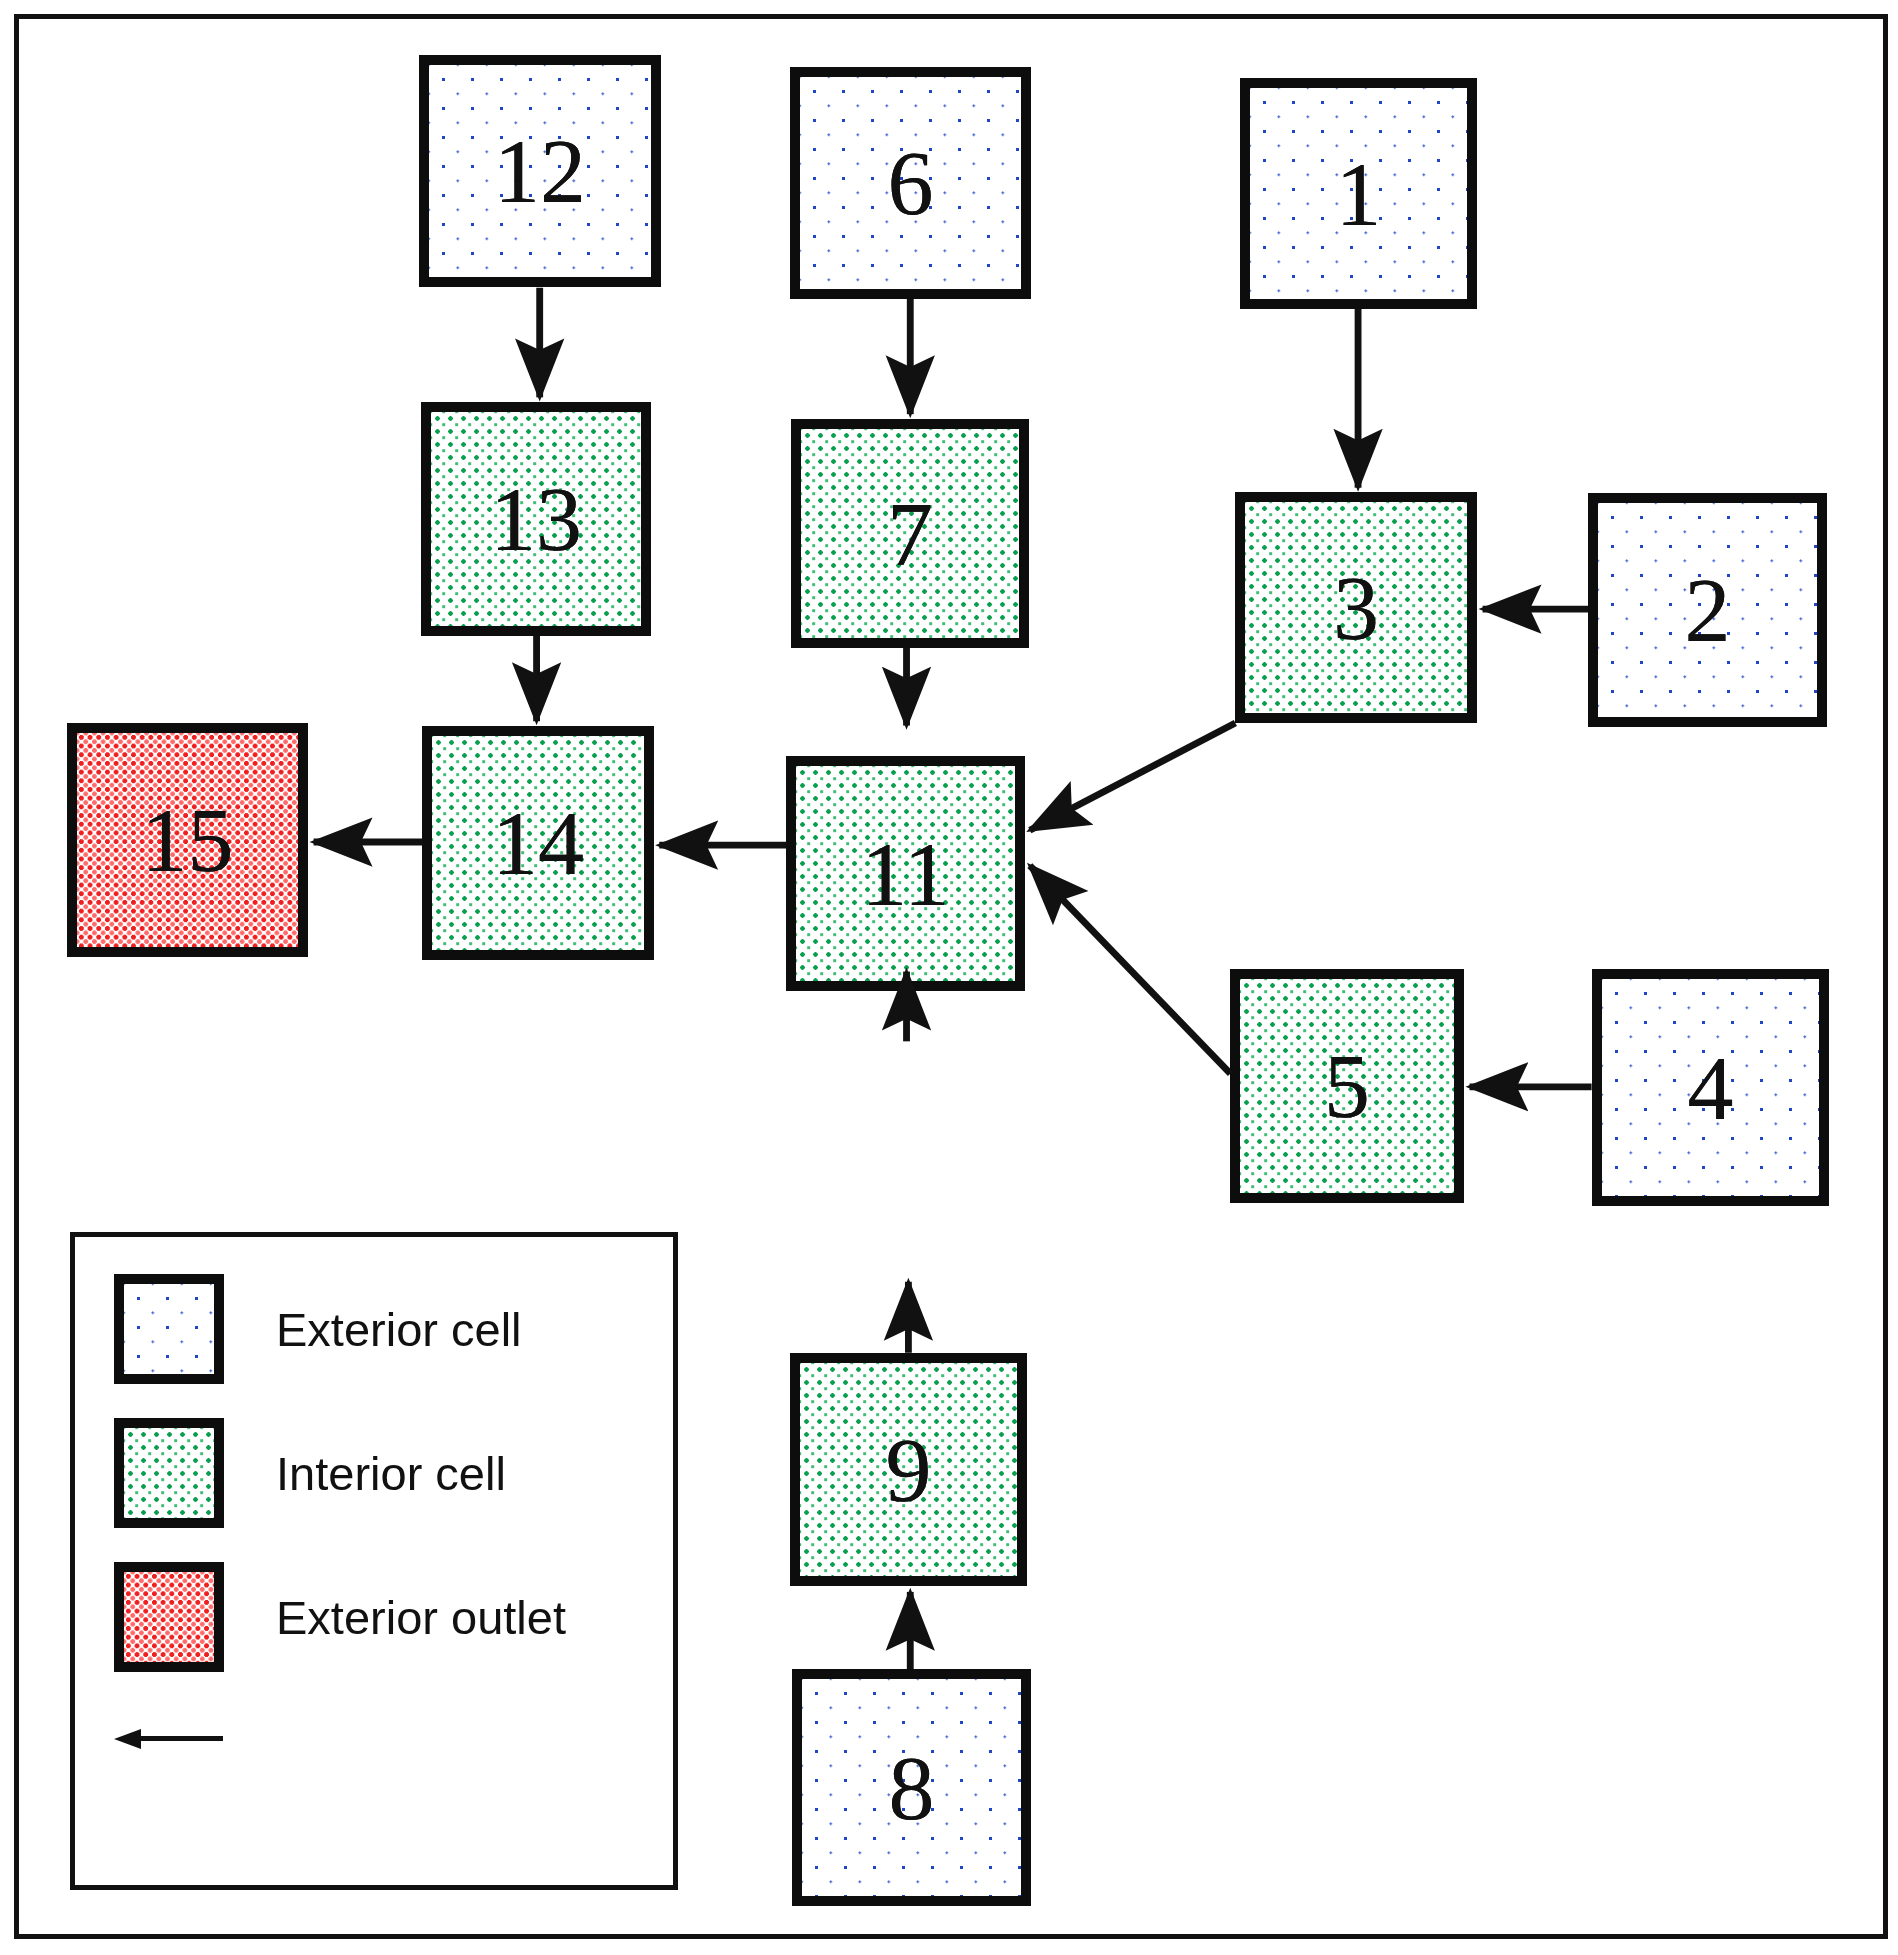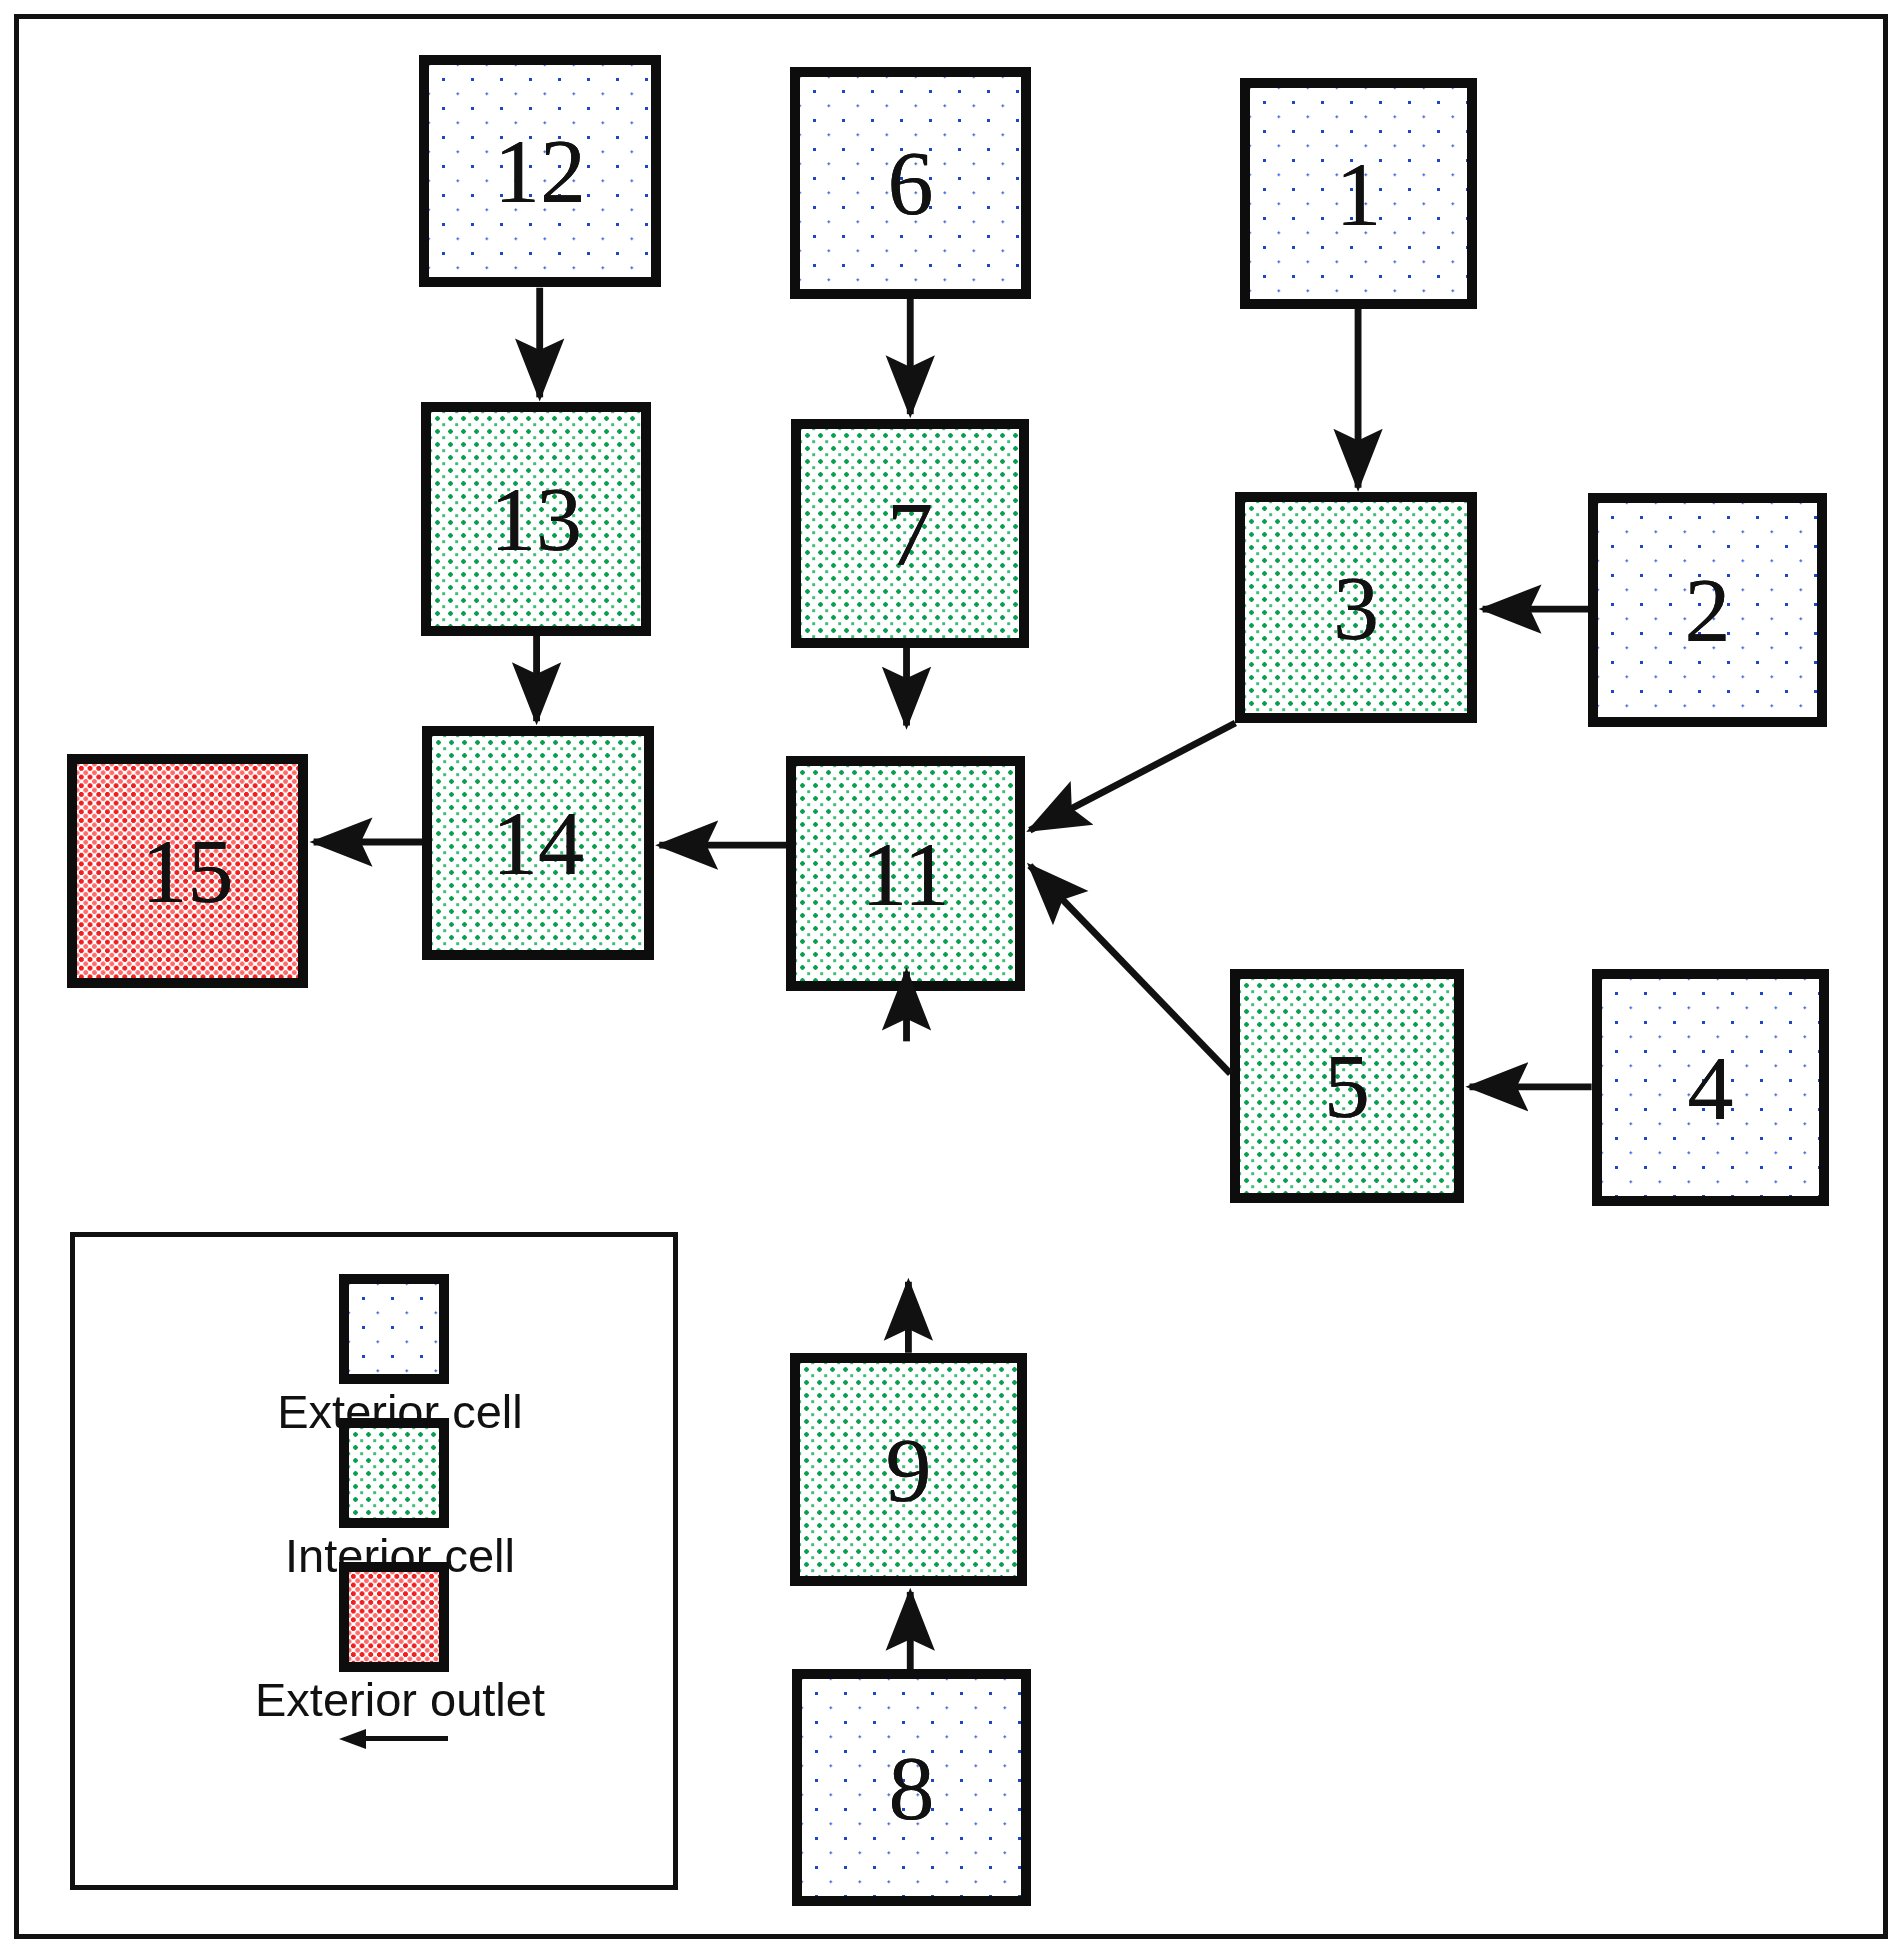--- a/index.html
+++ b/index.html
@@ -42,21 +42,21 @@
       radial-gradient(circle at 50% 50%, #f02020 2.2px, rgba(255,255,255,0) 2.6px),
       radial-gradient(circle at 50% 50%, #ff6a6a 2.1px, rgba(255,255,255,0) 2.4px);
     background-size:8.7px 8.7px, 8.7px 8.7px;
     background-position:0 0, 4.4px 4.4px;
   }
 
   
   #legend{position:absolute;left:70px;top:1232px;width:608px;height:658px;
           border:5.6px solid #111;box-sizing:border-box;background:#fff;}
   .lg-row{position:absolute;left:0;width:100%;height:auto;display:flex;
-          align-items:center;flex-direction:column;}
+          align-items:center;}
   .lg-swatch{width:110px;height:110px;box-sizing:border-box;border:10.6px solid #0d0d0d;
              margin-left:39px;flex:0 0 auto;}
   .lg-label{margin-left:52px;font-size:47px;color:#111;white-space:nowrap;
             font-family:"Liberation Sans",sans-serif;}
   .lg-arrow{margin-left:39px;width:110px;height:18.7px;position:relative;flex:0 0 auto;}
   .lg-arrow .shaft{position:absolute;left:21px;top:6.9px;width:88px;height:5.6px;background:#111;}
   .lg-arrow .head{position:absolute;left:0;top:0;width:0;height:0;
         border-top:10px solid transparent;border-bottom:10px solid transparent;
         border-right:27px solid #111;}
 
@@ -75,21 +75,21 @@
   </div>
 
   <div class="cell fill-int" style="left:421px;top:402px;width:230px;height:234px;">
     <span class="num">13</span>
   </div>
 
   <div class="cell fill-int" style="left:422px;top:726px;width:232px;height:234px;">
     <span class="num">14</span>
   </div>
 
-  <div class="cell fill-out" style="left:67px;top:723px;width:241px;height:234px;margin-top:31px;">
+  <div class="cell fill-out" style="left:67px;top:723px;width:241px;height:234px;">
     <span class="num">15</span>
   </div>
 
   <div class="cell fill-ext" style="left:790px;top:67px;width:241px;height:232px;">
     <span class="num">6</span>
   </div>
 
   <div class="cell fill-int" style="left:791px;top:419px;width:238px;height:229px;">
     <span class="num">7</span>
   </div>

